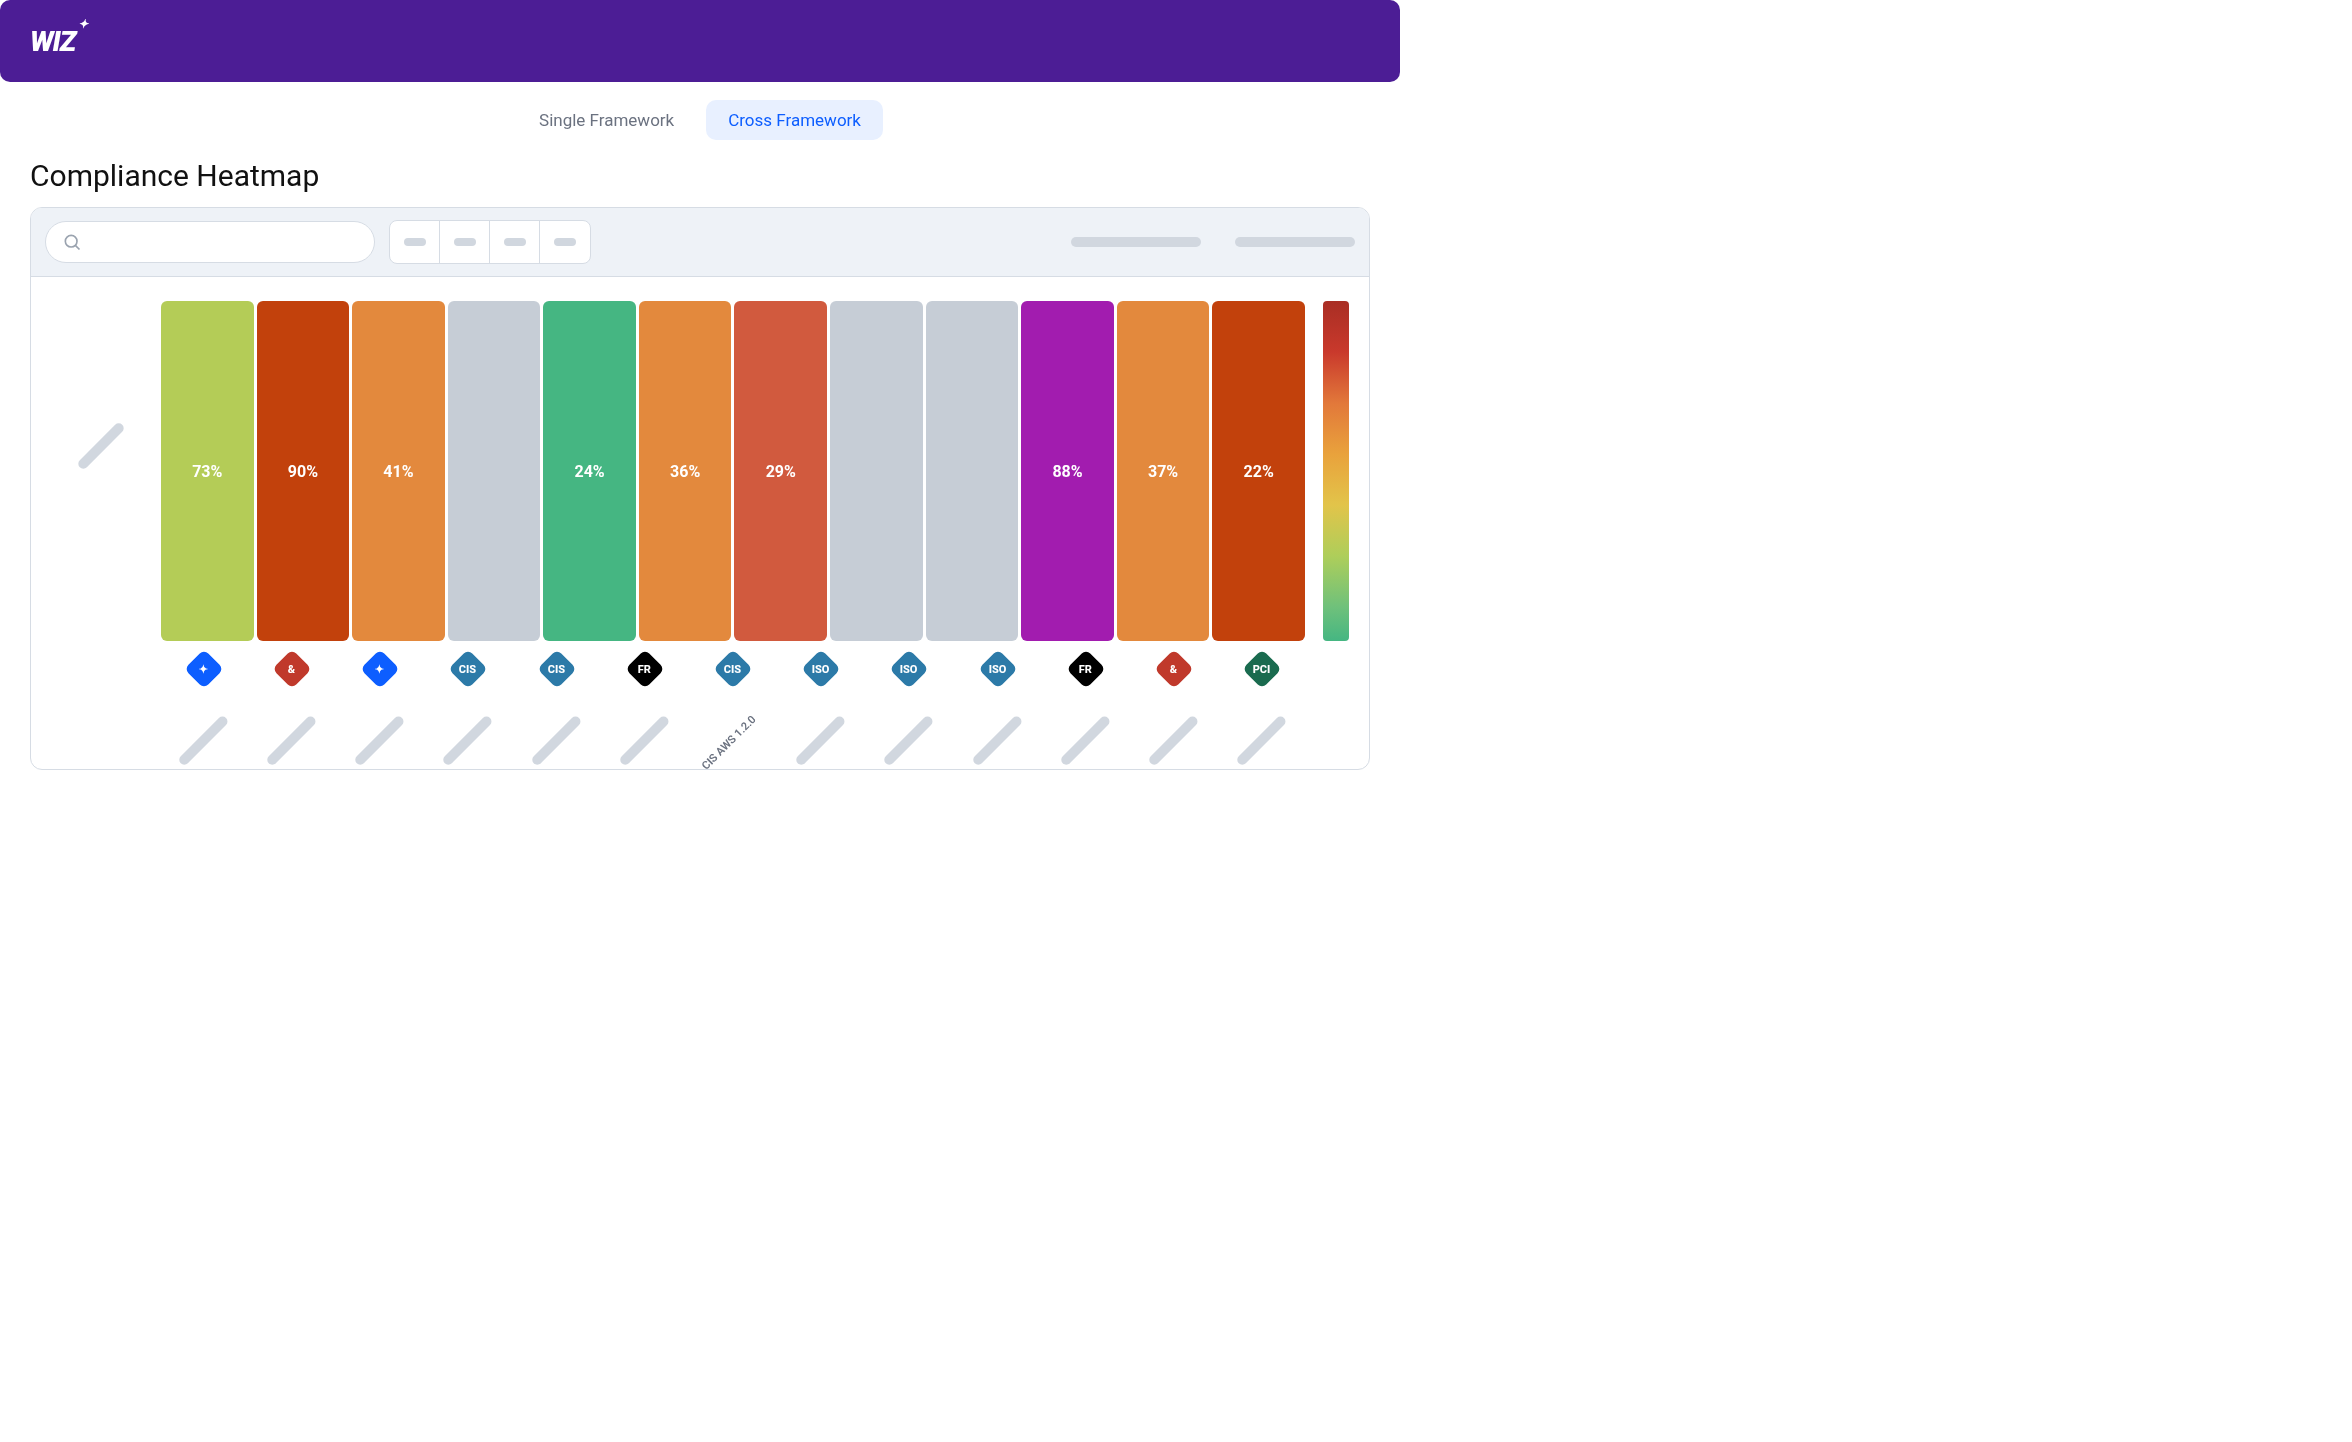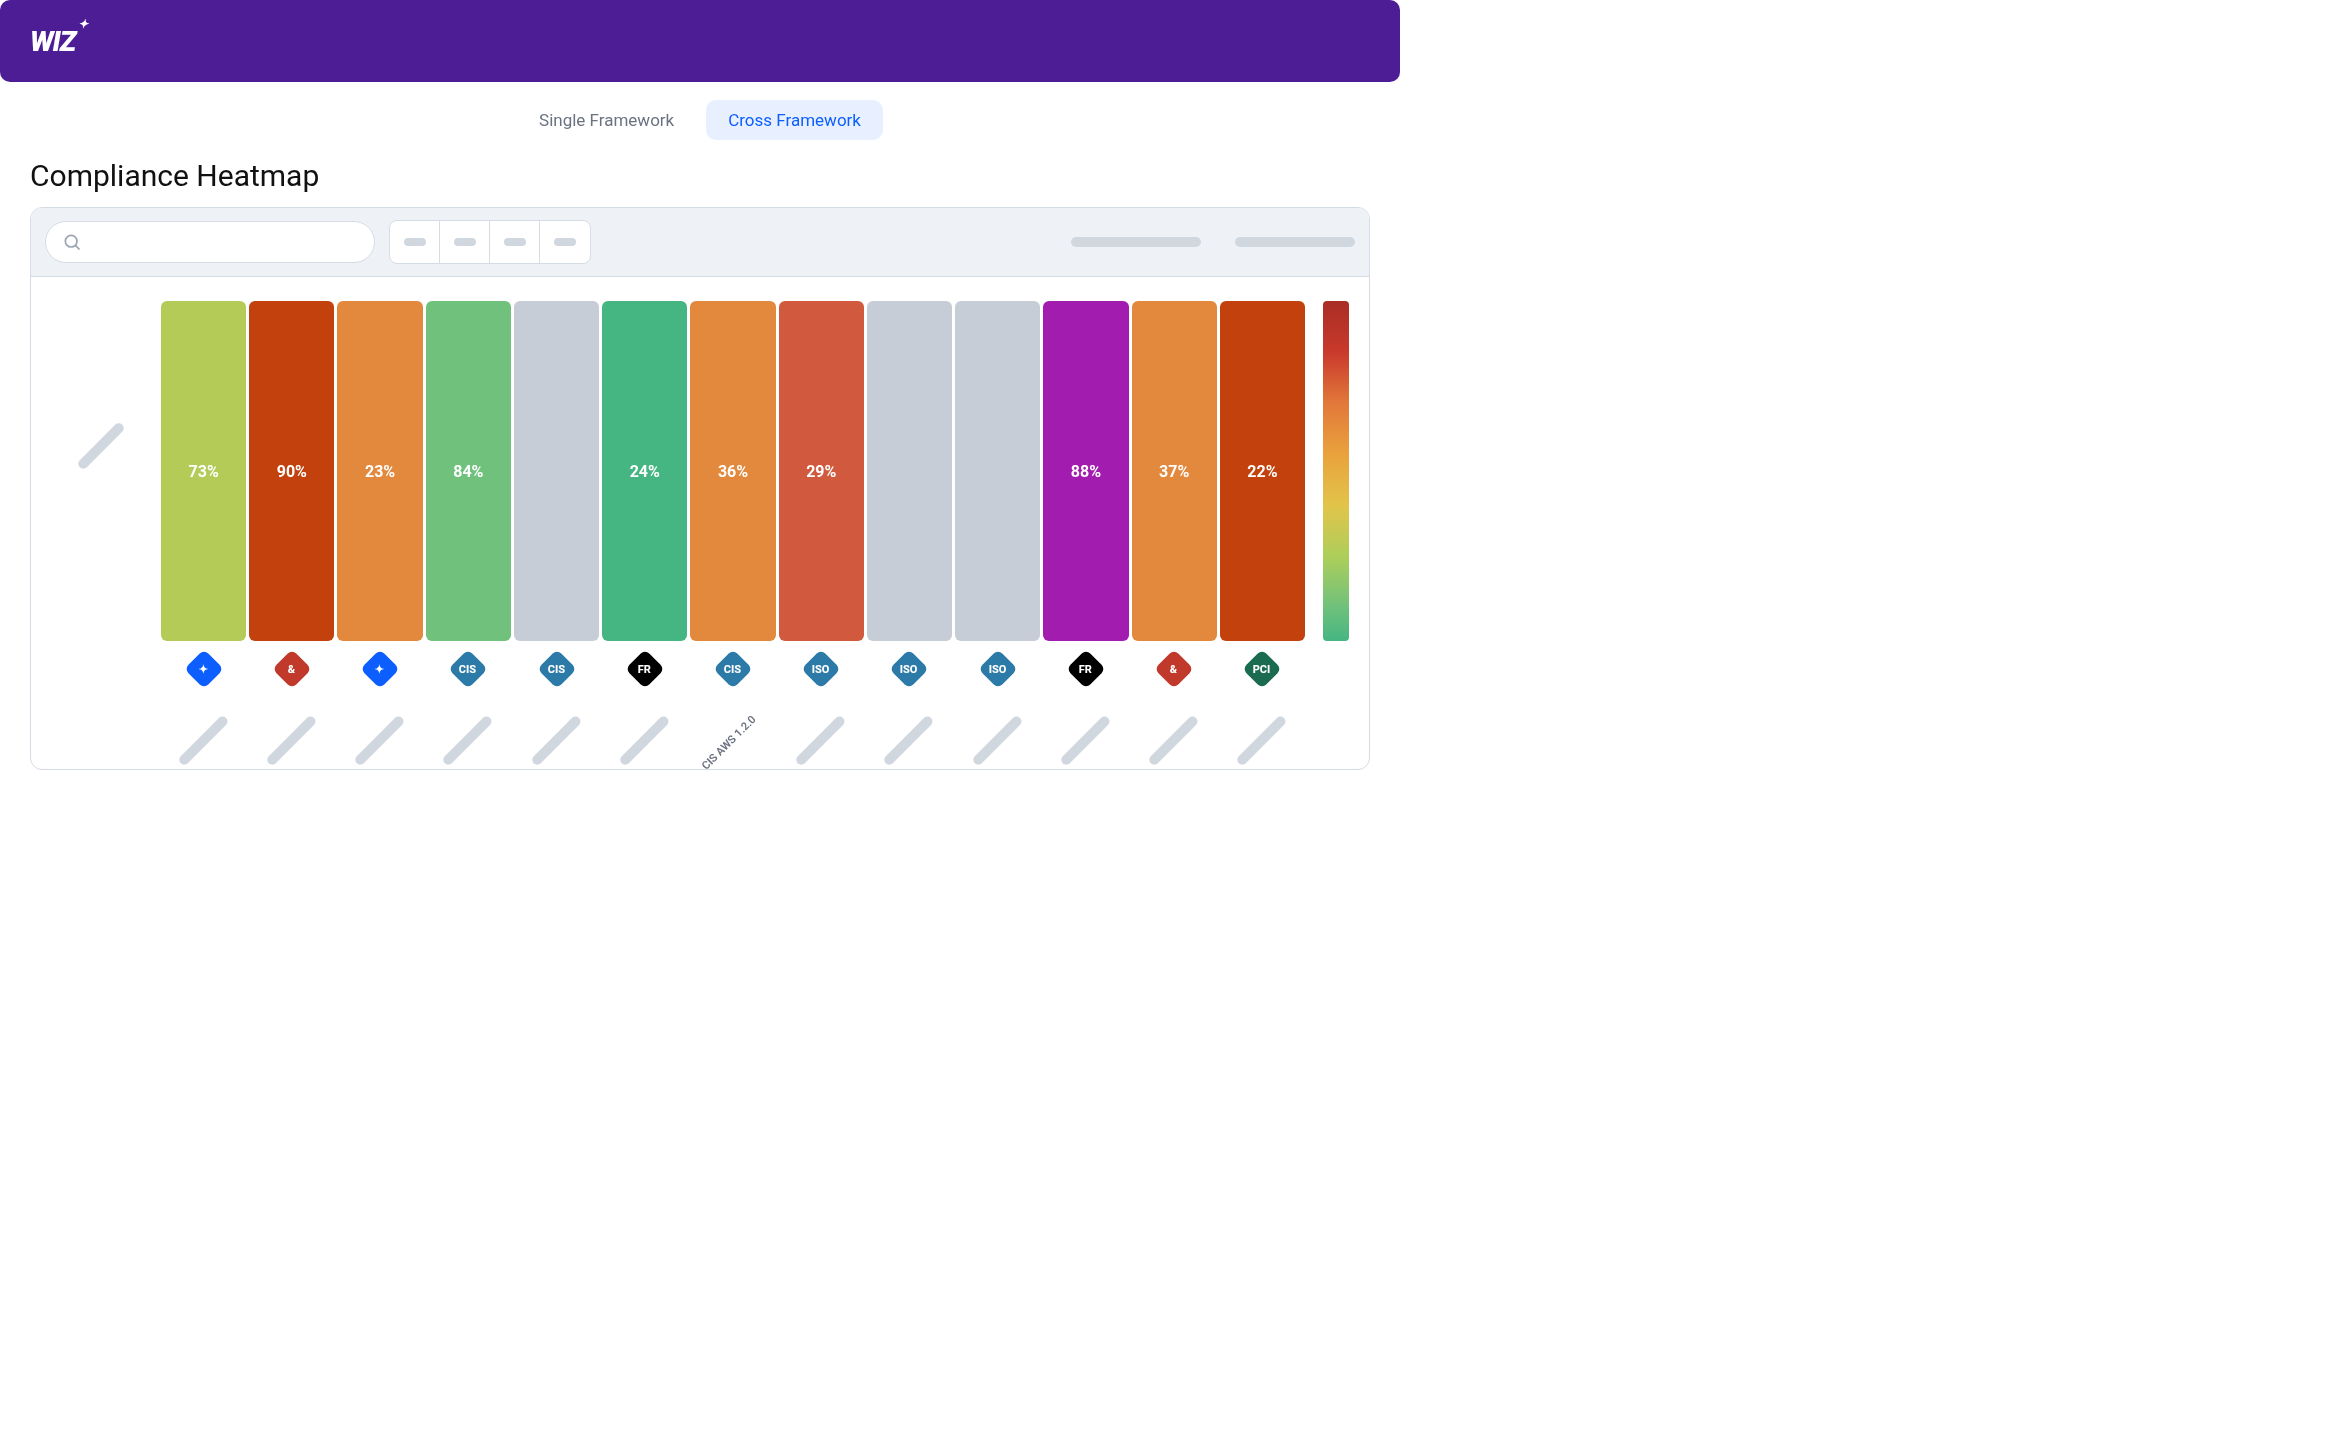--- a/index.html
+++ b/index.html
@@ -85,22 +85,21 @@
       <div class="ghost g1"></div>
       <div class="ghost g2"></div>
     </div>
 
     <div class="chart-area">
       <div class="heatmap">
         <div class="row-label-ghost"></div>
         <div class="row-cells" id="row-cells">
             <div class="cell" style="background: rgb(180, 204, 87);">73%</div>
             <div class="cell" style="background: #c2410c;">90%</div>
-            <div class="cell" style="background: rgb(227, 137, 61);">23%</div>
-            <div class="cell" style="background: rgb(111, 193, 123);">84%</div>
+            <div class="cell" style="background: rgb(227, 137, 61);">41%</div>
             <div class="cell blank"></div>
             <div class="cell" style="background: rgb(69, 182, 130);">24%</div>
             <div class="cell" style="background: rgb(227, 137, 61);">36%</div>
             <div class="cell" style="background: rgb(209, 90, 62);">29%</div>
             <div class="cell blank"></div>
             <div class="cell blank"></div>
             <div class="cell" style="background: #a21caf;">88%</div>
             <div class="cell" style="background: rgb(227, 137, 61);">37%</div>
             <div class="cell" style="background: #c2410c;">22%</div>
           </div>

